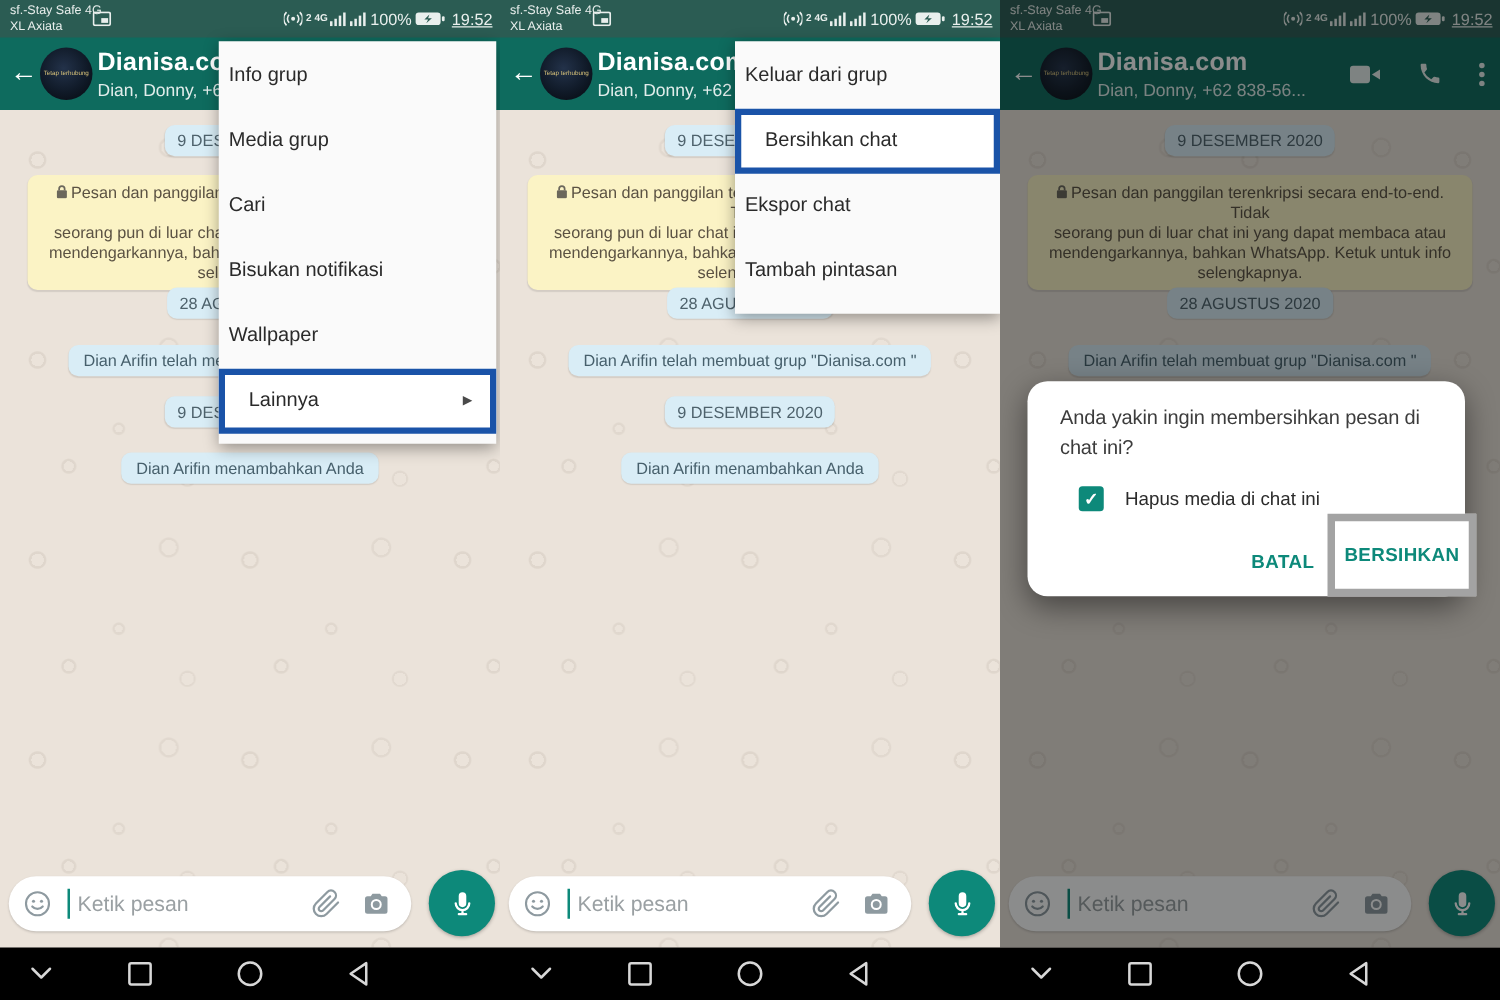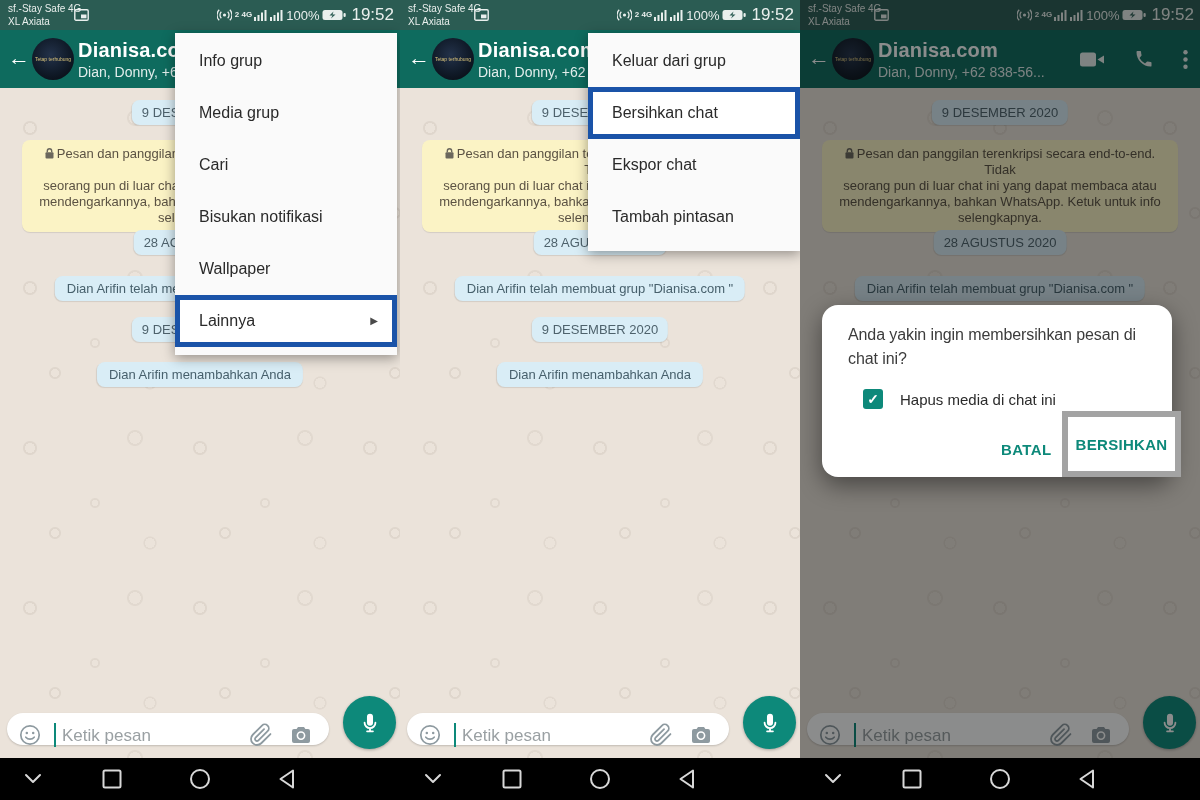--- a/index.html
+++ b/index.html
@@ -8,21 +8,21 @@
   .panel{position:absolute;top:0;width:400px;height:800px;overflow:hidden;background:#ebe3da;}
   #p1{left:0;} #p2{left:400px;} #p3{left:800px;}
 
   
   .sb{position:absolute;top:0;left:0;right:0;height:32px;background:#2b5c53;color:#e9efed;z-index:3;}
   .sb-left{position:absolute;left:8px;top:2px;font-size:10px;line-height:13px;white-space:nowrap;}
   .shot-ic{position:absolute;left:74px;top:9px;}
   .sb-right{position:absolute;right:6px;top:0;height:30px;display:flex;align-items:center;gap:3px;}
   .sim{font-size:8px;font-weight:bold;line-height:8px;margin-right:-1px;}
   .pct{font-size:13px;}
-  .time{font-size:17px;margin-left:2px;}
+  .time{font-size:13px;margin-left:2px;text-decoration:underline;}
 
   
   .hdr{position:absolute;top:30px;left:0;right:0;height:58px;background:#0e6b5e;color:#fff;z-index:3;}
   .back{position:absolute;left:8px;top:14px;font-size:22px;line-height:28px;color:#fff;}
   .avatar{position:absolute;left:32px;top:8px;width:42px;height:42px;border-radius:50%;
           background:radial-gradient(circle at 45% 40%, #23324a 0%, #101a28 55%, #05080d 100%);
           display:flex;flex-direction:column;align-items:center;justify-content:center;
           font-size:5px;line-height:6px;color:#d8c27a;text-align:center;overflow:hidden;}
   .htxt{position:absolute;left:78px;top:8px;white-space:nowrap;}
   .htitle{font-size:20px;font-weight:bold;line-height:25px;letter-spacing:.2px;}
@@ -42,42 +42,42 @@
         background:#d9edf6;border-radius:8px;box-shadow:0 1px 1px rgba(0,0,0,.10);}
   .date{font-size:13px;color:#4e626c;padding:5px 10px;}
   .event{font-size:13px;color:#47606c;padding:5px 12px;}
   .d1{top:12px;} .d2{top:142px;} .e1{top:188px;} .d3{top:229px;} .e2{top:274px;}
   .notice{position:absolute;top:52px;left:22px;width:356px;box-sizing:border-box;
           background:#fbf3c5;border-radius:8px;padding:6px 10px;font-size:13px;line-height:16px;
           color:#5b5243;text-align:center;box-shadow:0 1px 1px rgba(0,0,0,.10);}
   .lock-ic{display:inline-block;vertical-align:-1px;margin-right:3px;}
 
   
-  .composer{position:absolute;left:7px;bottom:13px;width:322px;height:32px;background:#fff;
+  .composer{position:absolute;left:7px;bottom:13px;width:322px;height:44px;background:#fff;
             border-radius:22px;box-shadow:0 1px 2px rgba(0,0,0,.18);}
   .emoji{position:absolute;left:10px;top:9px;}
   .cursor{position:absolute;left:47px;top:10px;width:2px;height:24px;background:#0d897a;}
   .msg-input{position:absolute;left:53px;top:0;width:150px;height:44px;border:0;outline:none;
              background:transparent;font-size:17px;color:#333;font-family:"Liberation Sans",sans-serif;}
   .msg-input::placeholder{color:#9aa0a3;}
   .clip{position:absolute;right:56px;top:10px;}
   .cam{position:absolute;right:16px;top:10px;}
   .micbtn{position:absolute;right:4px;bottom:9px;width:53px;height:53px;border-radius:50%;
           background:#0d897a;box-shadow:0 1px 3px rgba(0,0,0,.3);display:flex;align-items:center;justify-content:center;}
 
   
   .nav{position:absolute;left:0;right:0;bottom:0;height:42px;background:#000;z-index:8;}
   .nav svg{position:absolute;top:50%;transform:translate(-50%,-50%);}
   .n-chev{left:33px;} .n-sq{left:112px;} .n-circ{left:200px;} .n-tri{left:288px;}
 
   
   .menu{position:absolute;top:33px;background:#fafafa;box-shadow:0 3px 12px rgba(0,0,0,.38);z-index:5;padding:2px 0 8px 0;}
   .menu1{left:175px;width:222px;}
   .menu2{left:188px;width:212px;}
-  .mi{height:52px;line-height:52px;padding-left:24px;font-size:16px;color:#2a2a2a;box-sizing:border-box;position:relative;}
+  .mi{height:52px;line-height:52px;padding-left:8px;font-size:16px;color:#2a2a2a;box-sizing:border-box;position:relative;}
   .mi.hl{border:5px solid #1a53a8;line-height:42px;padding-left:19px;background:#fff;}
   .subarrow{position:absolute;right:14px;top:0;font-size:10px;color:#4a4a4a;}
 
   
   .scrim{position:absolute;left:0;top:0;right:0;height:758px;background:rgba(8,10,10,.47);z-index:6;}
   .dialog{position:absolute;left:22px;top:305px;width:350px;height:172px;background:#fff;border-radius:16px;
           box-shadow:0 8px 24px rgba(0,0,0,.45);z-index:7;}
   .dmsg{position:absolute;left:26px;top:18px;width:316px;font-size:16px;line-height:24px;
         letter-spacing:-.1px;color:#3c3c3c;}
   .drow{position:absolute;left:41px;top:84px;display:flex;align-items:center;}

